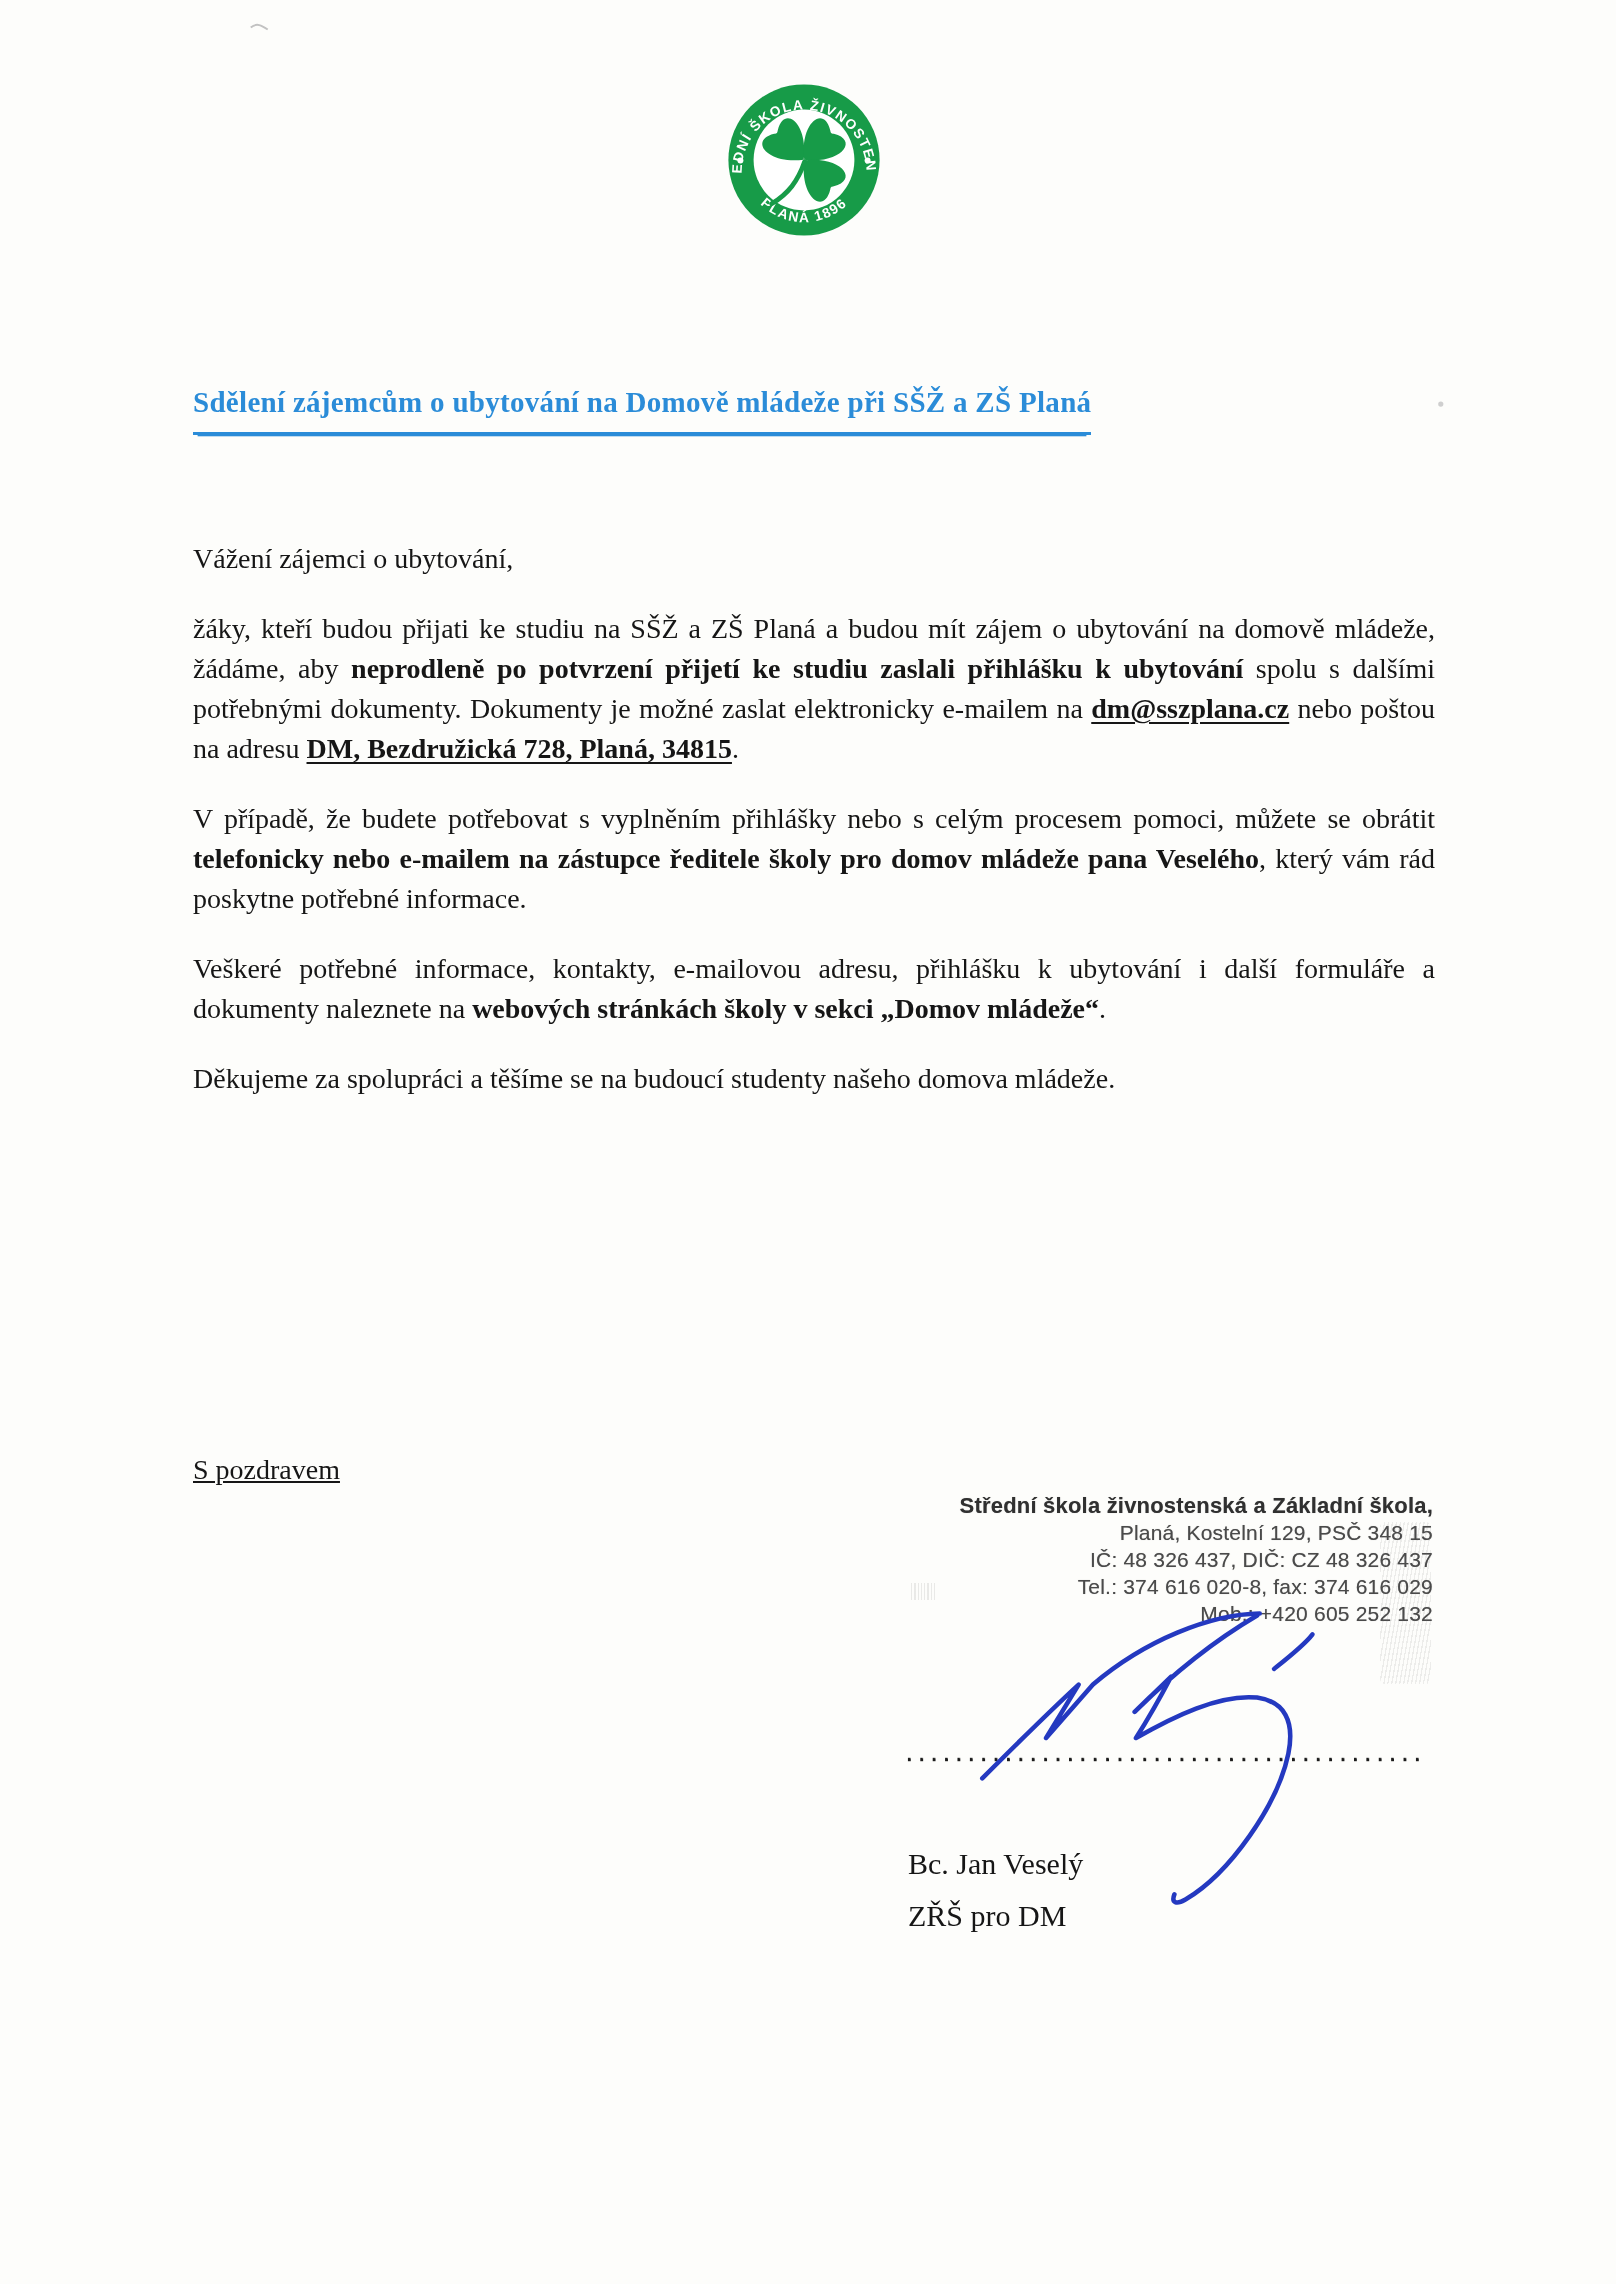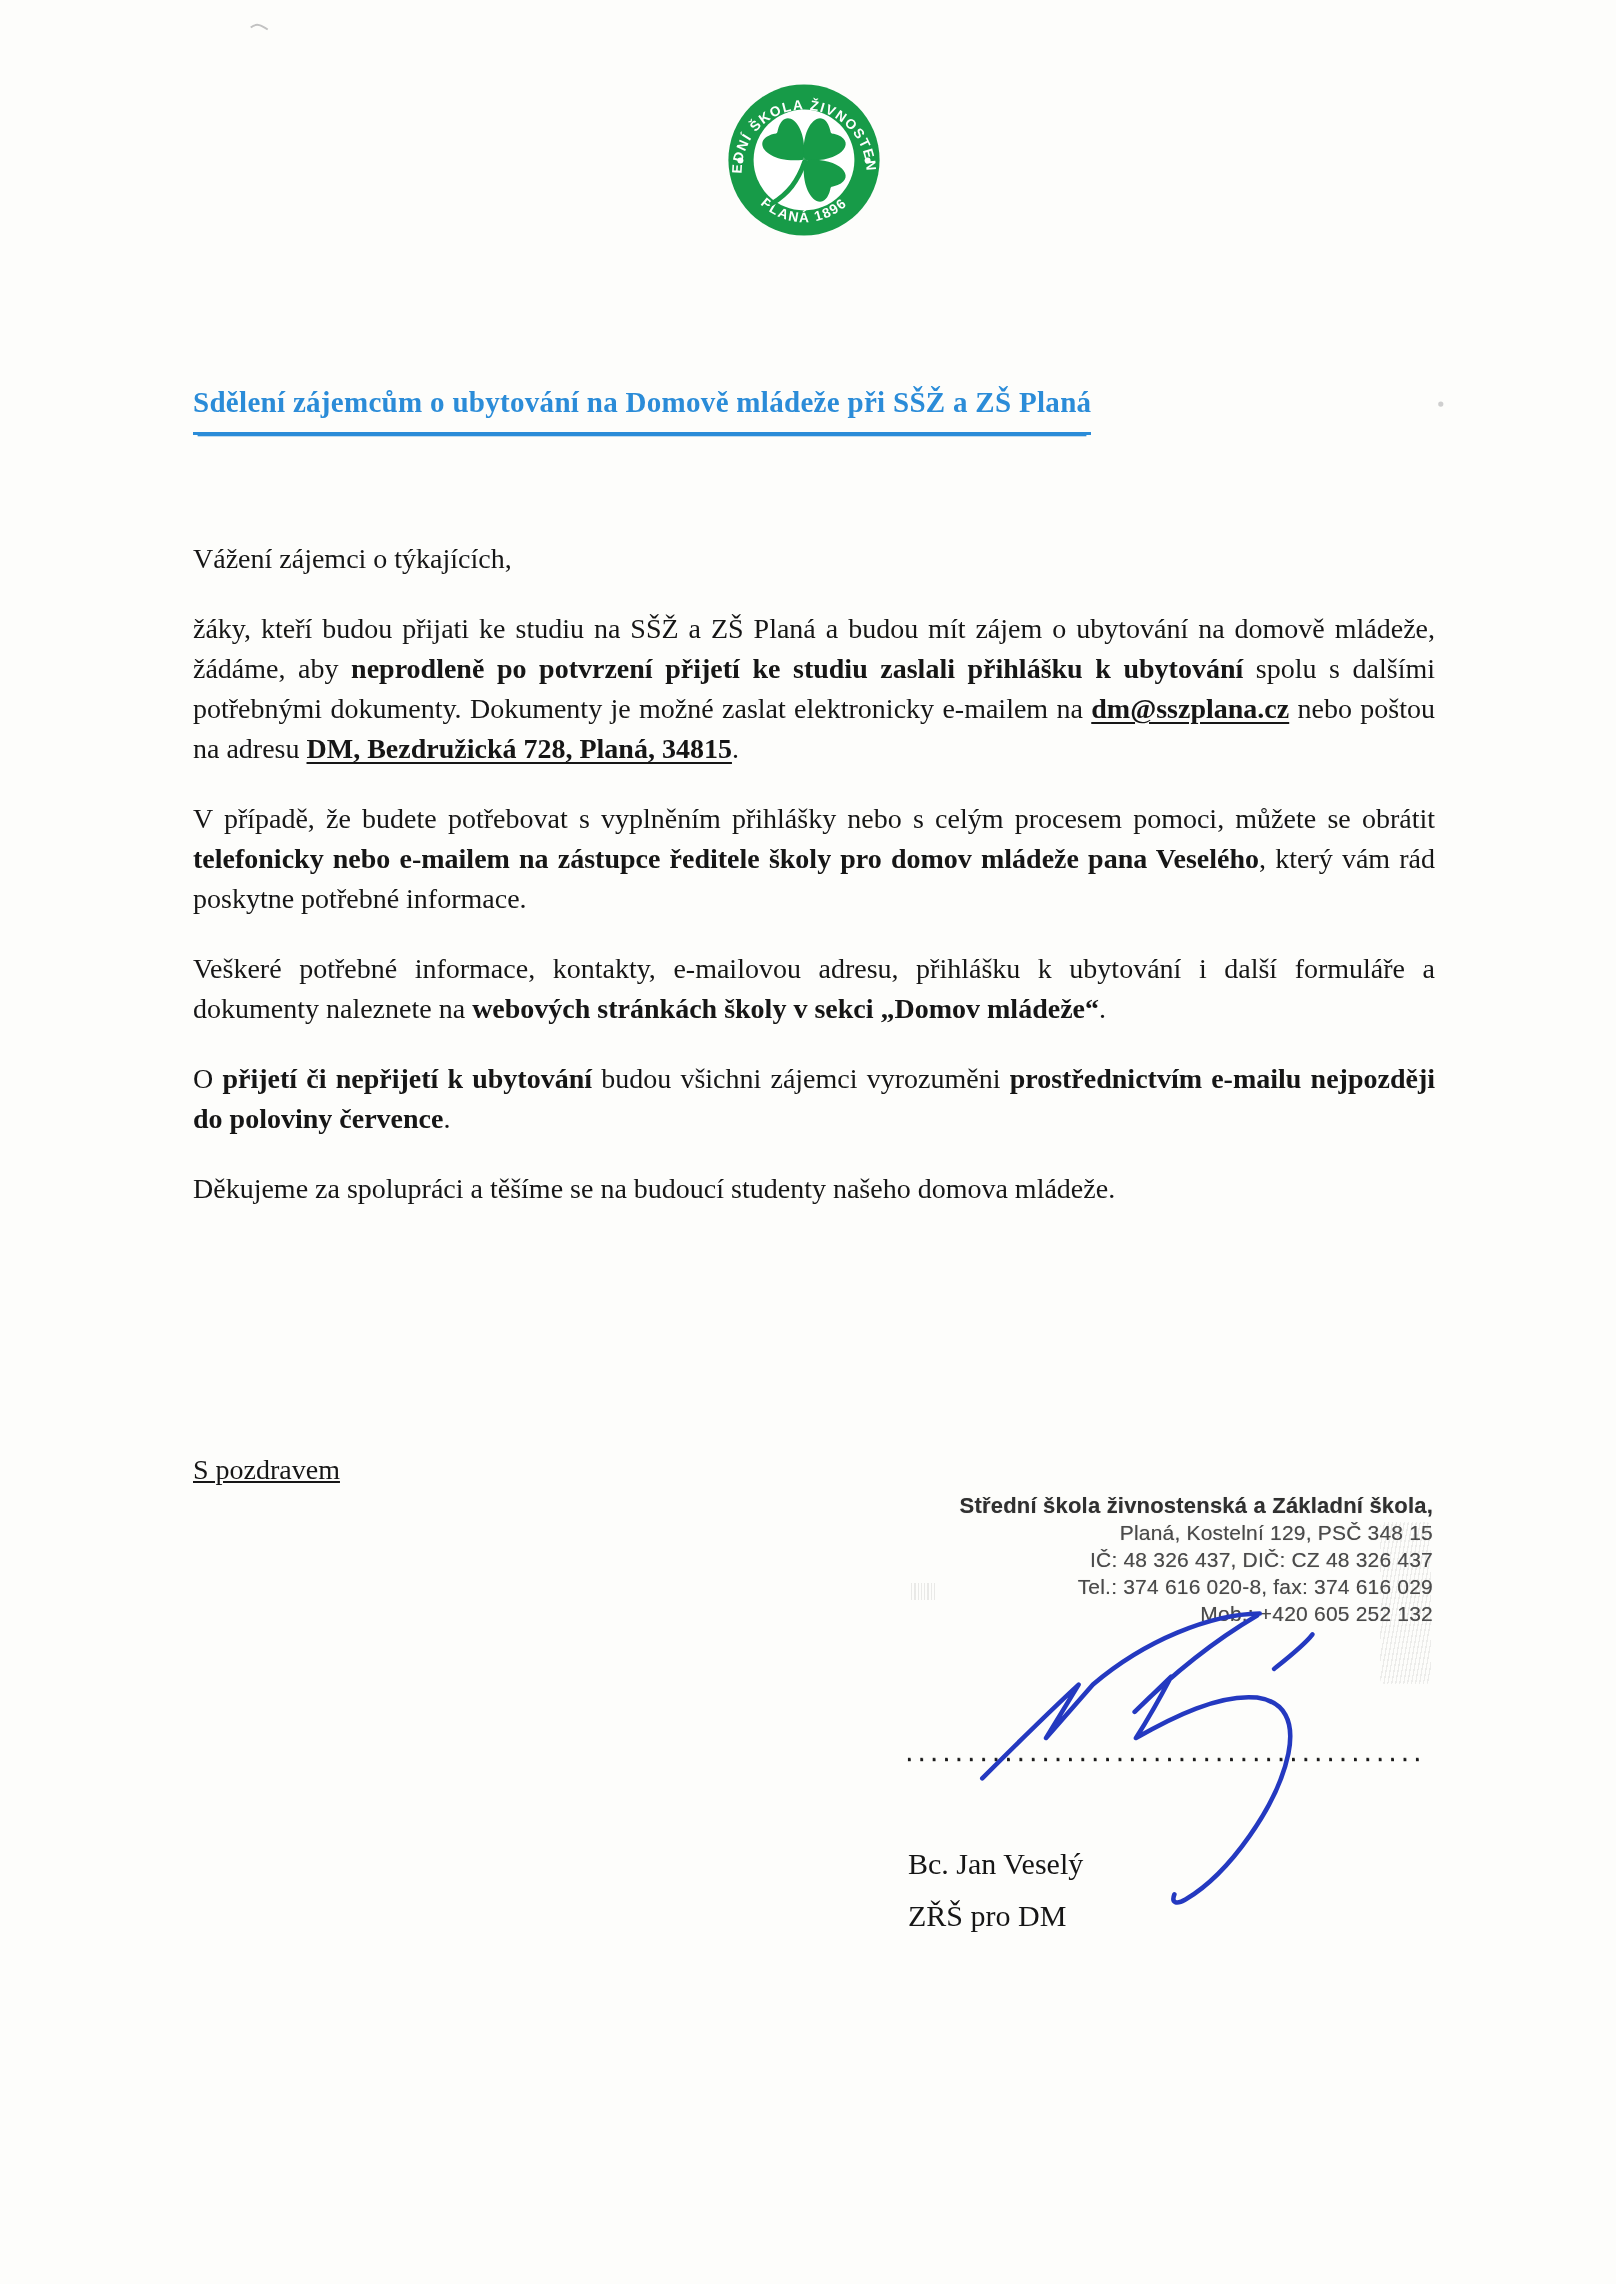--- a/index.html
+++ b/index.html
@@ -118,25 +118,24 @@
       <use href="#leafShape" transform="rotate(-45 130 130) translate(130,81) scale(1.42)"></use>
       <use href="#leafShape" transform="rotate(45 130 130) translate(130,81) scale(1.42)"></use>
       <use href="#leafShape" transform="rotate(135 130 130) translate(130,81) scale(1.42)"></use>
       <path d="M131,133 C120,165 104,186 76,203" stroke="var(--logo-green)" stroke-width="8" fill="none" stroke-linecap="round"></path>
     </g>
   </svg>
 
   <div class="subject">Sdělení zájemcům o ubytování na Domově mládeže při SŠŽ a ZŠ Planá</div>
 
   <div class="letter-body">
-      <p><span>Vážení zájemci o týkajících,</span></p>
+      <p><span>Vážení zájemci o ubytování,</span></p>
       <p><span>žáky, kteří budou přijati ke studiu na SŠŽ a ZŠ Planá a budou mít zájem o ubytování na domově mládeže, žádáme, aby </span><span class="b">neprodleně po potvrzení přijetí ke studiu zaslali přihlášku k ubytování</span><span> spolu s dalšími potřebnými dokumenty. Dokumenty je možné zaslat elektronicky e-mailem na </span><span class="b u">dm@sszplana.cz</span><span> nebo poštou na adresu </span><span class="b u">DM, Bezdružická 728, Planá, 34815</span><span>.</span></p>
       <p><span>V případě, že budete potřebovat s vyplněním přihlášky nebo s celým procesem pomoci, můžete se obrátit </span><span class="b">telefonicky nebo e-mailem na zástupce ředitele školy pro domov mládeže pana Veselého</span><span>, který vám rád poskytne potřebné informace.</span></p>
       <p><span>Veškeré potřebné informace, kontakty, e-mailovou adresu, přihlášku k ubytování i další formuláře a dokumenty naleznete na </span><span class="b">webových stránkách školy v sekci „Domov mládeže“</span><span>.</span></p>
-      <p><span>O </span><span class="b">přijetí či nepřijetí k ubytování</span><span> budou všichni zájemci vyrozuměni </span><span class="b">prostřednictvím e-mailu nejpozději do poloviny července</span><span>.</span></p>
       <p><span>Děkujeme za spolupráci a těšíme se na budoucí studenty našeho domova mládeže.</span></p>
     </div>
 
   <div class="salutation">S pozdravem</div>
 
   <div class="stamp">
     <div class="l1">Střední škola živnostenská a Základní škola,</div>
     <div>Planá, Kostelní 129, PSČ 348 15</div>
     <div>IČ: 48 326 437, DIČ: CZ 48 326 437</div>
     <div>Tel.: 374 616 020-8, fax: 374 616 029</div>

